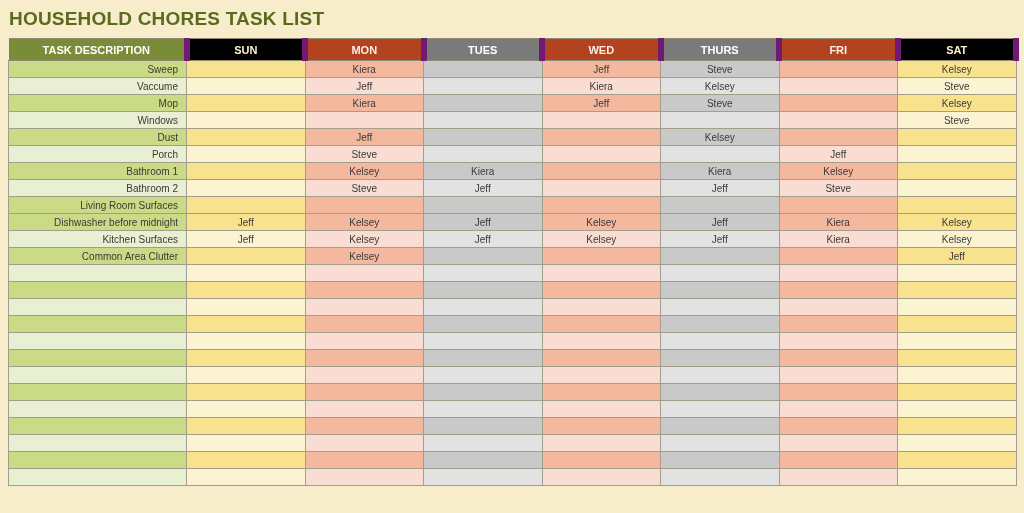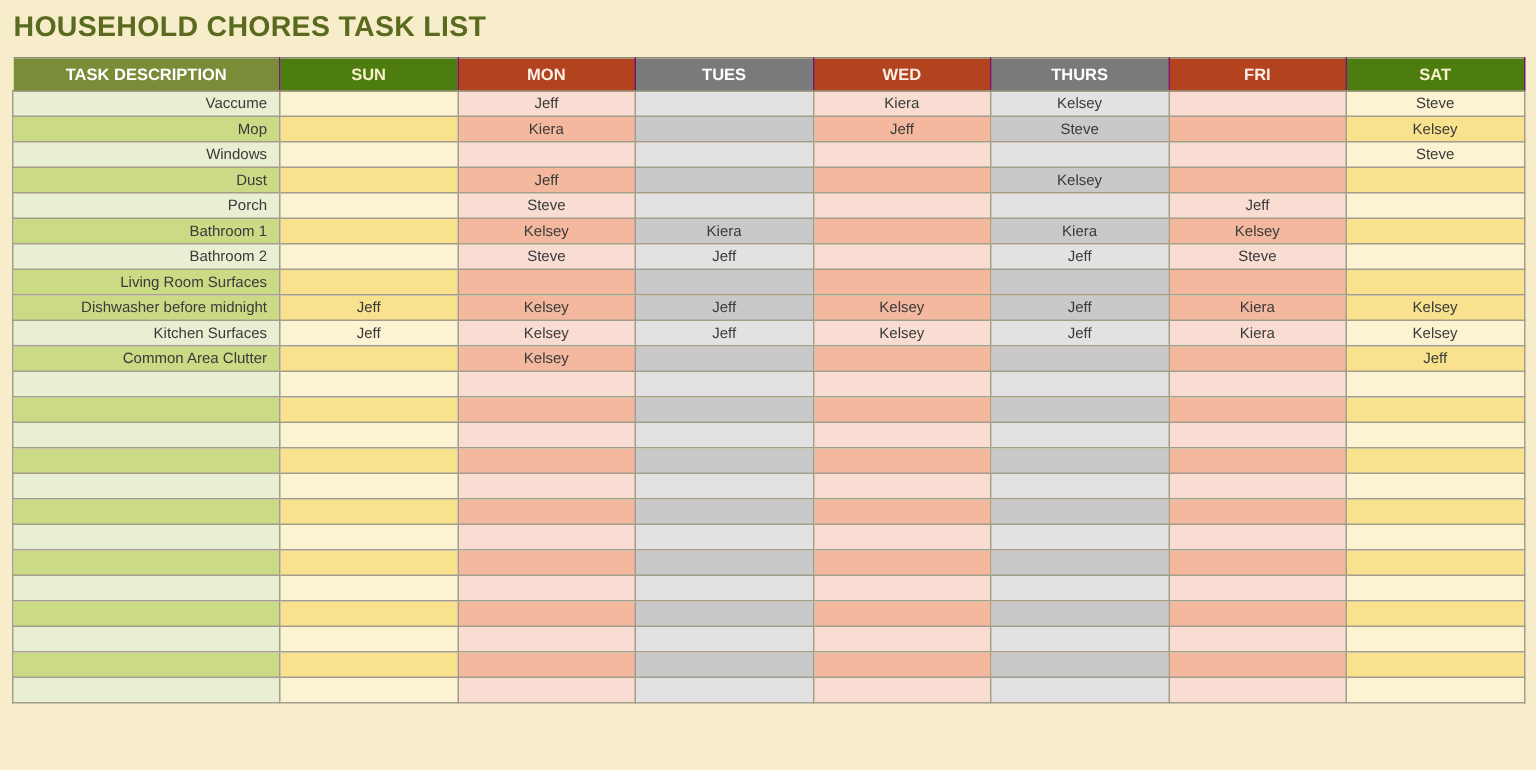--- a/index.html
+++ b/index.html
@@ -30,26 +30,26 @@
   }
   col.c-task { width: 178px; }
   col.c-day  { width: 118.5px; }
 
   th {
     height: 21px;
     font-size: 11px;
     font-weight: bold;
     text-align: center;
     border-left: 1px solid #F7EDCB;
-    border-right: 1px solid #701a75;
+    border-right: 6px solid #701a75;
     border-bottom: 1px solid #8F8A76;
     padding: 0;
   }
   th.th-task { background: #7B8C38; color: #FFFFFF; }
-  th.th-gold { background: #4d7c0f; color: #FAF0CC; }
+  th.th-gold { background: #000000; color: #FAF0CC; }
   th.th-red  { background: #B3431F; color: #FBEFE6; margin-top: 31px; }
   th.th-gray { background: #7A7A7A; color: #FFFFFF; margin-top: 40px; }
 
   td {
     height: 16px;
     font-size: 10px;
     color: #3A3A3A;
     border: 1px solid #A39D8B;
     padding: 0;
     text-align: center;
@@ -92,20 +92,30 @@
           <th class="th-gold">SUN</th>
           <th class="th-red">MON</th>
           <th class="th-gray">TUES</th>
           <th class="th-red">WED</th>
           <th class="th-gray">THURS</th>
           <th class="th-red">FRI</th>
           <th class="th-gold">SAT</th>
         </tr>
     </thead>
     <tbody>
+        <tr class="dark">
+          <td class="cell-task">Sweep</td>
+          <td class="cell-gold"></td>
+          <td class="cell-red">Kiera</td>
+          <td class="cell-gray"></td>
+          <td class="cell-red">Jeff</td>
+          <td class="cell-gray">Steve</td>
+          <td class="cell-red"></td>
+          <td class="cell-gold">Kelsey</td>
+        </tr>
         <tr class="light">
           <td class="cell-task">Vaccume</td>
           <td class="cell-gold"></td>
           <td class="cell-red">Jeff</td>
           <td class="cell-gray"></td>
           <td class="cell-red">Kiera</td>
           <td class="cell-gray">Kelsey</td>
           <td class="cell-red"></td>
           <td class="cell-gold">Steve</td>
         </tr>

